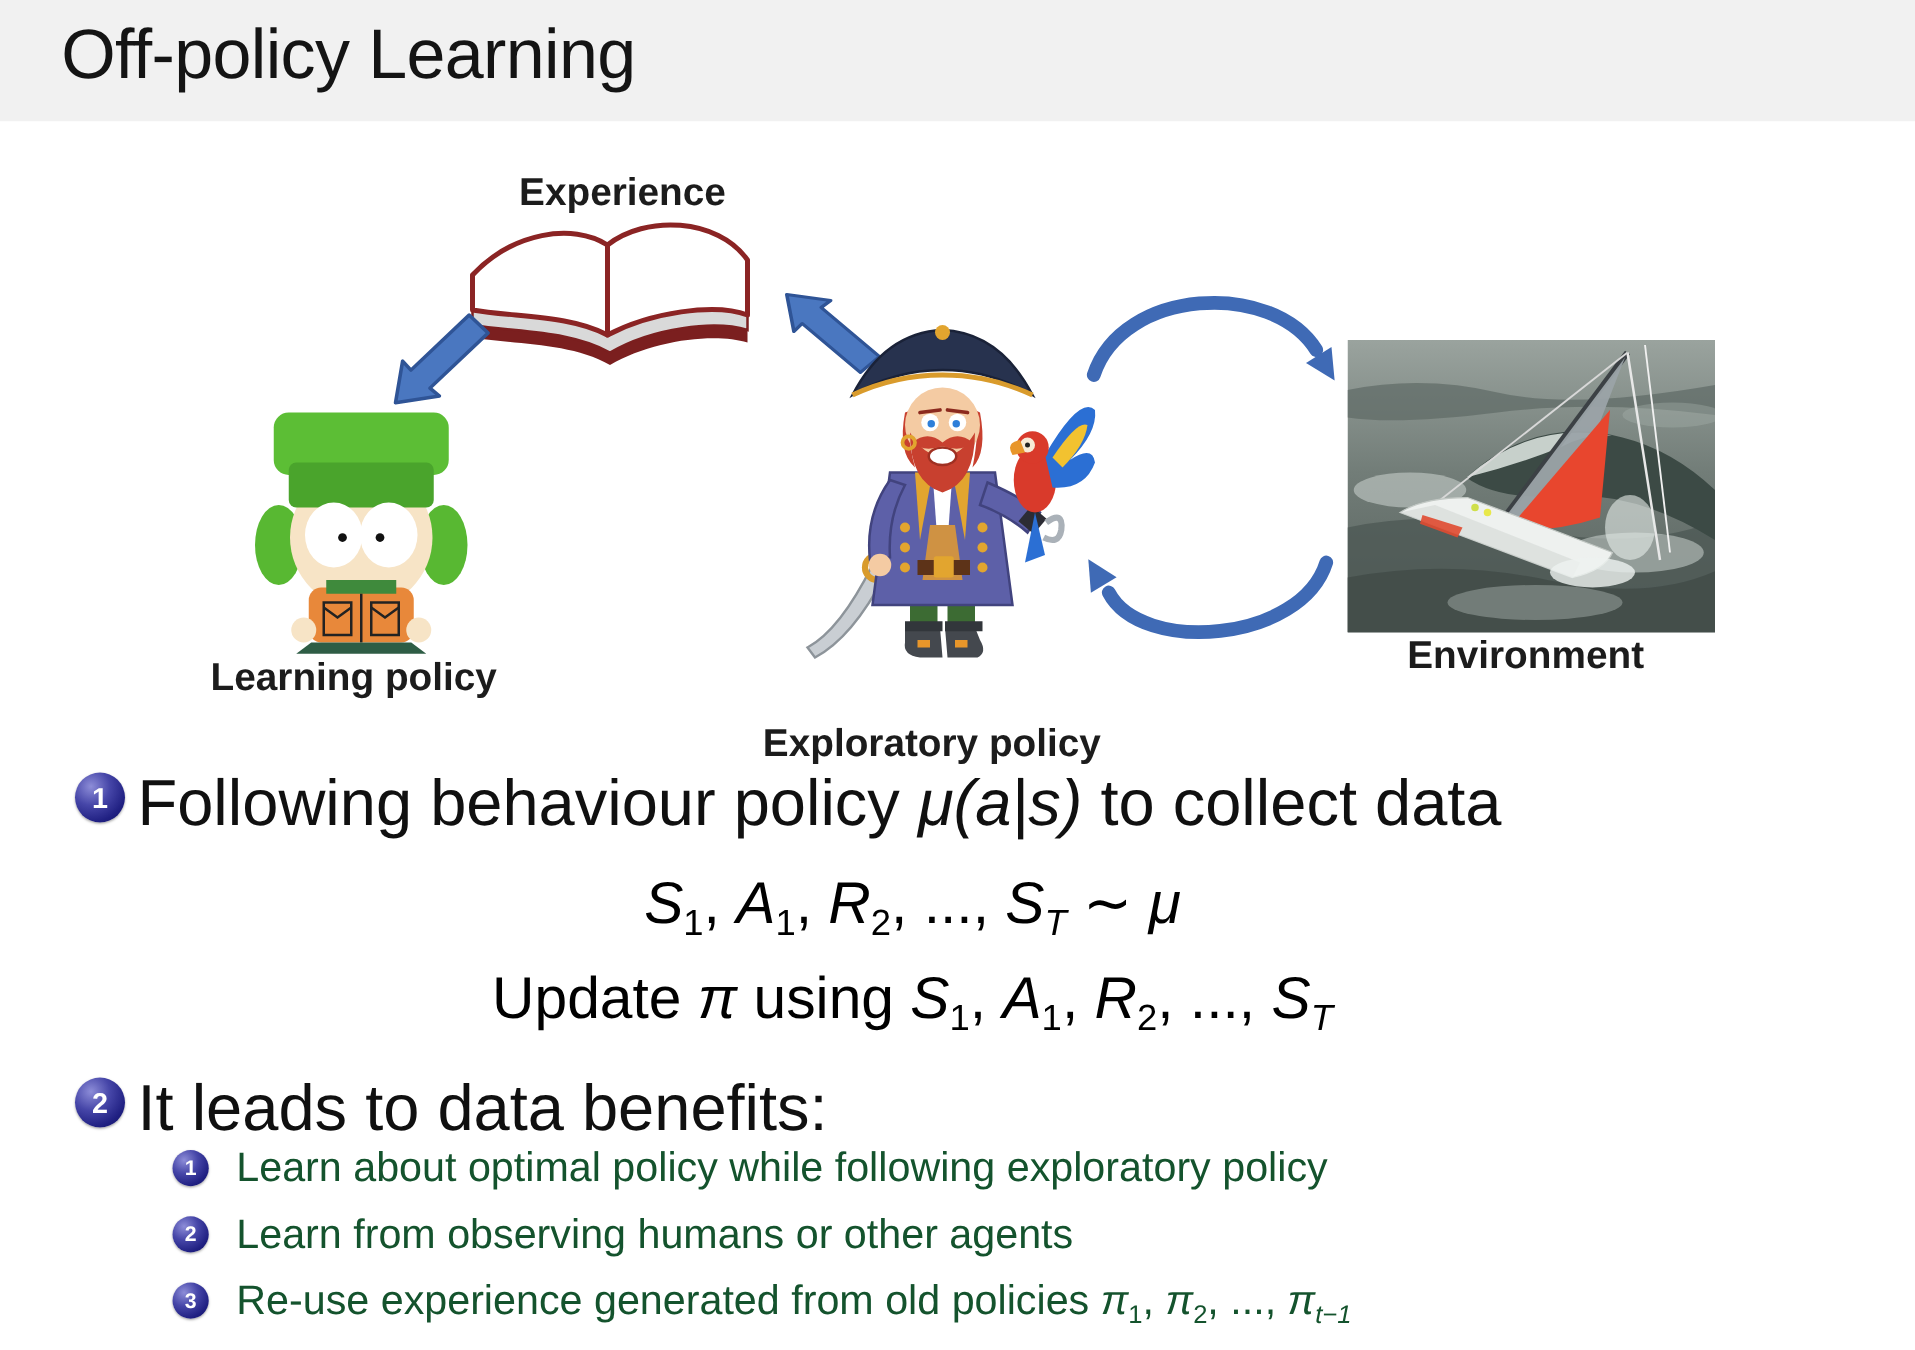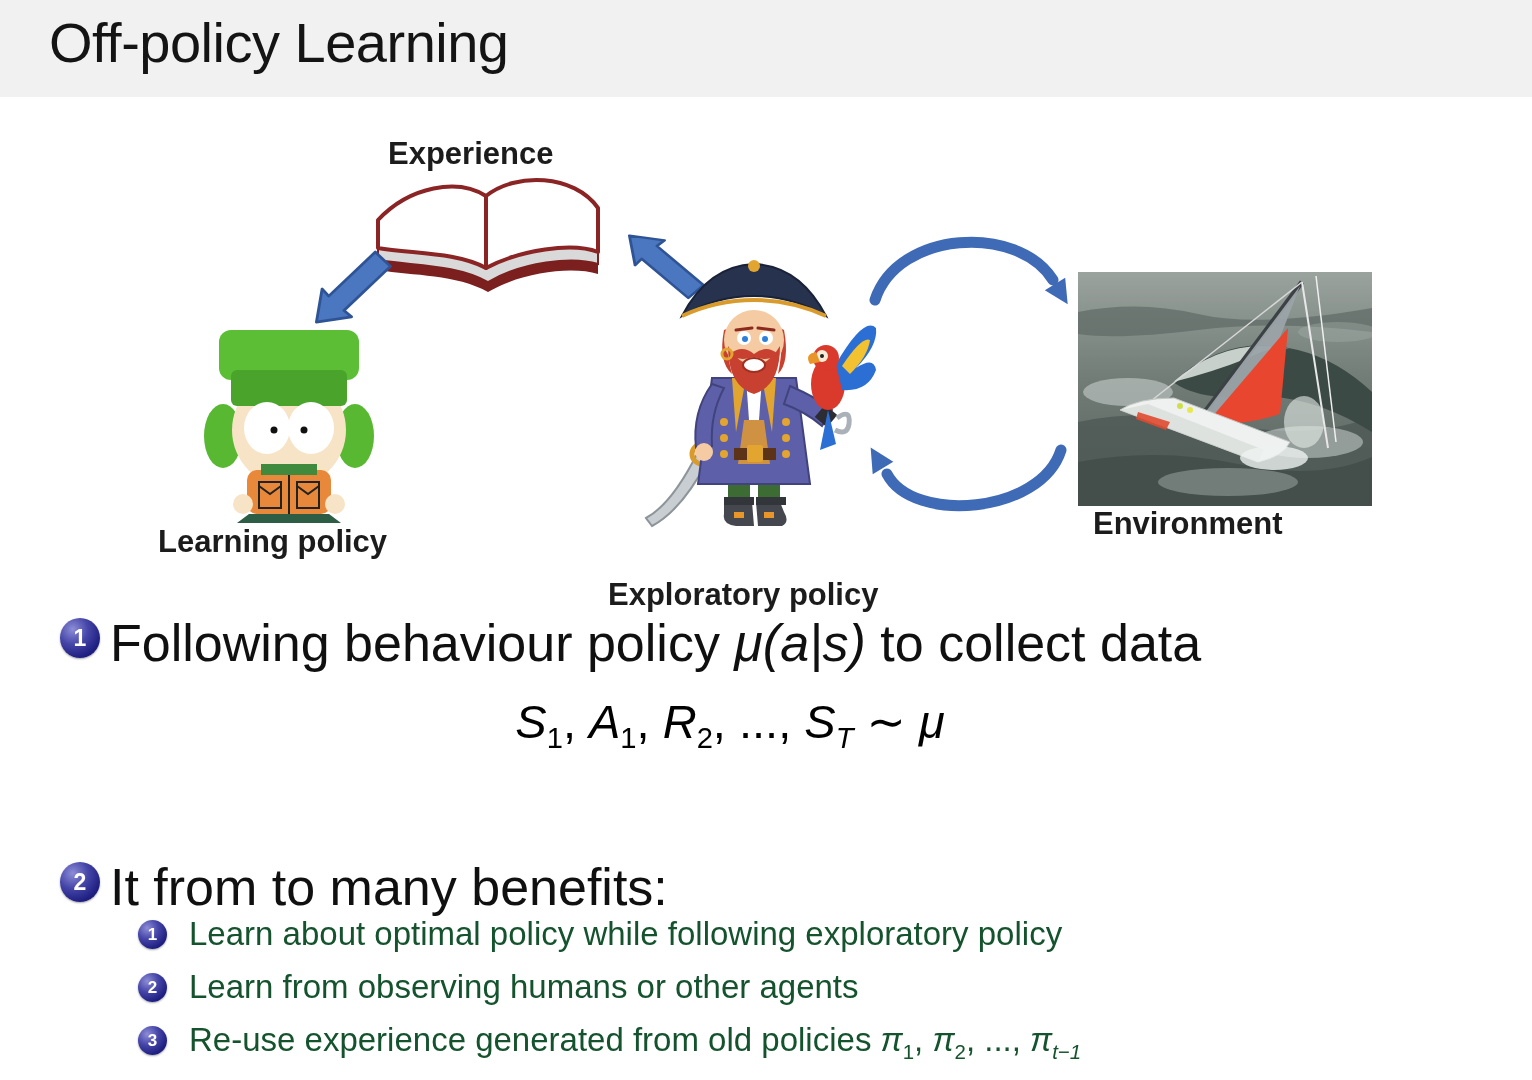--- a/index.html
+++ b/index.html
@@ -2,21 +2,21 @@
 <html><head>
 <meta charset="utf-8">
 <style>
   html,body{margin:0;padding:0;background:#ffffff;}
   #slide{
     position:relative;width:1532px;height:1080px;background:#ffffff;
     font-family:"Liberation Sans",sans-serif;color:#111;overflow:hidden;
   }
   .header{position:absolute;left:0;top:0;width:1532px;height:97px;background:#f1f1f1;}
   .title{position:absolute;left:27px;top:10px;font-size:56px;font-weight:500;color:#141414;letter-spacing:-0.5px;margin-left:22px;}
-  .diag-label{position:absolute;font-size:31px;font-weight:600;color:#1c1c1c;}
+  .diag-label{position:absolute;font-size:31px;font-weight:600;color:#1c1c1c;text-align:center;}
   .abs{position:absolute;}
   .bullet-row{position:absolute;display:flex;align-items:flex-start;}
   .ball{
     flex:0 0 auto;border-radius:50%;color:#fff;display:flex;align-items:center;justify-content:center;
     background:radial-gradient(circle at 32% 28%, #8d8dd8 0%, #4646a8 38%, #202082 72%, #101060 100%);
     font-weight:bold;box-shadow:0 1px 2px rgba(0,0,0,0.35);
   }
   .ball-lg{width:40px;height:40px;font-size:23px;margin-top:6px;}
   .ball-sm{width:29px;height:29px;font-size:17px;margin-top:6px;}
   .b-text-lg{margin-left:10px;font-size:52px;line-height:1.22;color:#101010;}
@@ -186,24 +186,25 @@
       <ellipse cx="226" cy="150" rx="20" ry="26" fill="#e6ece9" opacity="0.6"></ellipse>
     </svg>
   </div>
 
   <div class="bullet-row" style="left:60px;top:612px;width:1280px;">
     <div class="ball ball-lg">1</div>
     <div class="b-text-lg"><span>Following behaviour policy </span><span class="mi">μ(a|s)</span><span> to collect data</span></div>
   </div>
 
   <div class="eq" style="top:694px;"><span class="mi">S</span><sub>1</sub><span>, </span><span class="mi">A</span><sub>1</sub><span>, </span><span class="mi">R</span><sub>2</sub><span>, ..., </span><span class="mi">S</span><sub class="mi">T</sub><span> ∼ </span><span class="mi">μ</span></div>
+  <div class="eq" style="top:770px;"><span>Update </span><span class="mi">π</span><span> using </span><span class="mi">S</span><sub>1</sub><span>, </span><span class="mi">A</span><sub>1</sub><span>, </span><span class="mi">R</span><sub>2</sub><span>, ..., </span><span class="mi">S</span><sub class="mi">T</sub></div>
 
   <div class="bullet-row" style="left:60px;top:856px;width:1280px;">
     <div class="ball ball-lg">2</div>
-    <div class="b-text-lg">It from to many benefits:</div>
+    <div class="b-text-lg">It leads to data benefits:</div>
   </div>
 
   <div class="bullet-row" style="left:138px;top:914px;width:1350px;">
     <div class="ball ball-sm">1</div>
     <div class="b-text-sm"><span>Learn about optimal policy while following exploratory policy</span></div>
   </div>
   <div class="bullet-row" style="left:138px;top:967px;width:1350px;">
     <div class="ball ball-sm">2</div>
     <div class="b-text-sm"><span>Learn from observing humans or other agents</span></div>
   </div>

